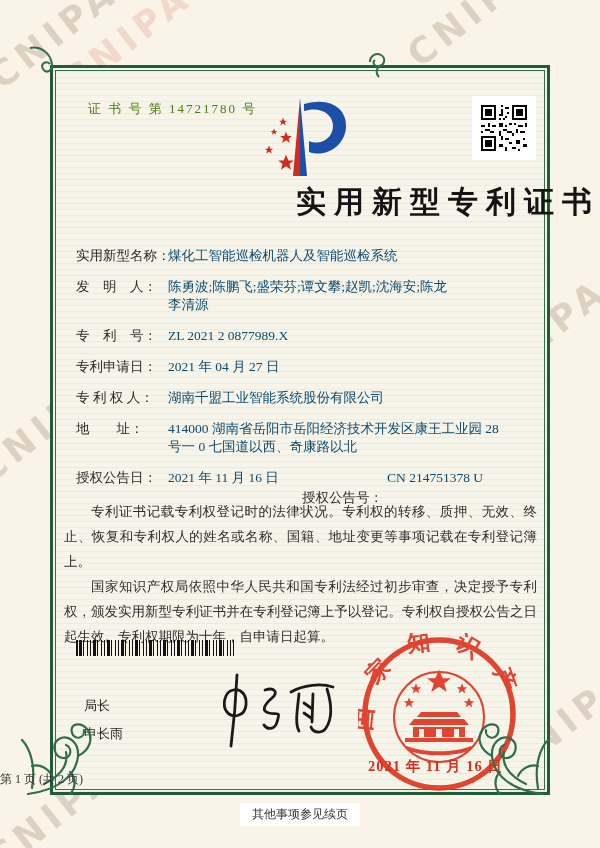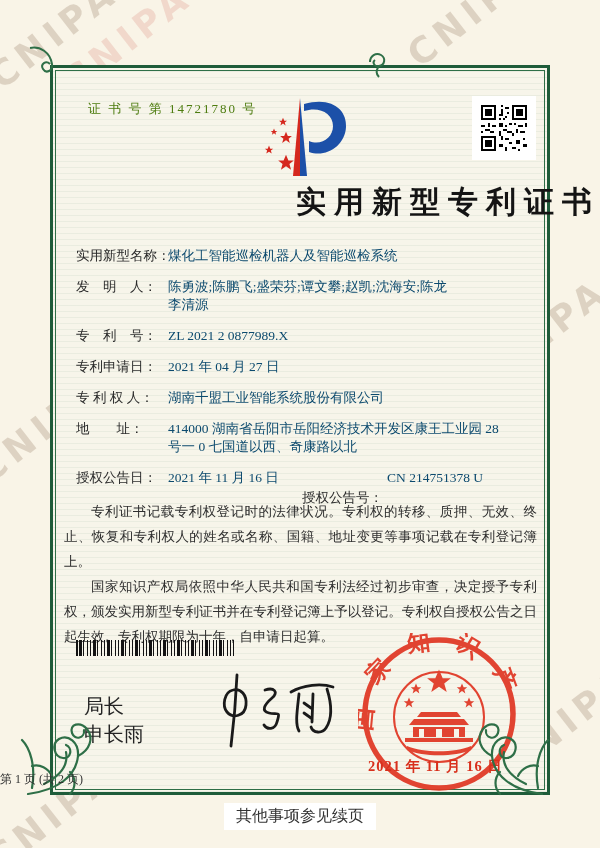--- a/index.html
+++ b/index.html
@@ -54,34 +54,34 @@
     font-size:13.5px; line-height:25px; text-indent:2em; text-align:justify; color:#2e2e2e;
   }
   .barcode {
     position:absolute; left:76px; top:640px; width:158px; height:16px;
     background:repeating-linear-gradient(90deg,
       #121212 0 1.5px, transparent 1.5px 3px,
       #121212 3px 6px, transparent 6px 7px,
       #121212 7px 8px, transparent 8px 11px,
       #121212 11px 12.5px, transparent 12.5px 14px);
   }
-  .signer { position:absolute; left:84px; top:692px; font-size:20px; line-height:28px; color:#242424; }
+  .signer { position:absolute; left:84px; top:692px; font-size:13px; line-height:28px; color:#242424; }
   .signature-svg { position:absolute; left:203px; top:672px; }
   .seal { position:absolute; left:358px; top:633px; opacity:0.92; }
   .seal-date {
     position:absolute; left:368px; top:757px; font-size:14.5px; font-weight:bold;
     color:#d8301c; letter-spacing:1px; white-space:nowrap;
   }
   .page-info {
     position:absolute; left:0; top:771px; width:600px; text-align:left;
     font-size:12px; color:#333;
   }
   .footer-note {
     position:absolute; left:50%; transform:translateX(-50%); top:803px;
-    background:#ffffff; padding:3px 12px; font-size:16px; color:#333; white-space:nowrap;
+    background:#ffffff; padding:3px 12px; font-size:12px; color:#333; white-space:nowrap;
   }
   .ornament { position:absolute; pointer-events:none; }
   .orn-bl { left:18px; top:668px; }
   .orn-br { left:442px; top:668px; transform:scaleX(-1); }
   .orn-tl { left:26px; top:42px; }
   .orn-tm { left:366px; top:48px; }
 </style>
 </head>
 <body>
 

